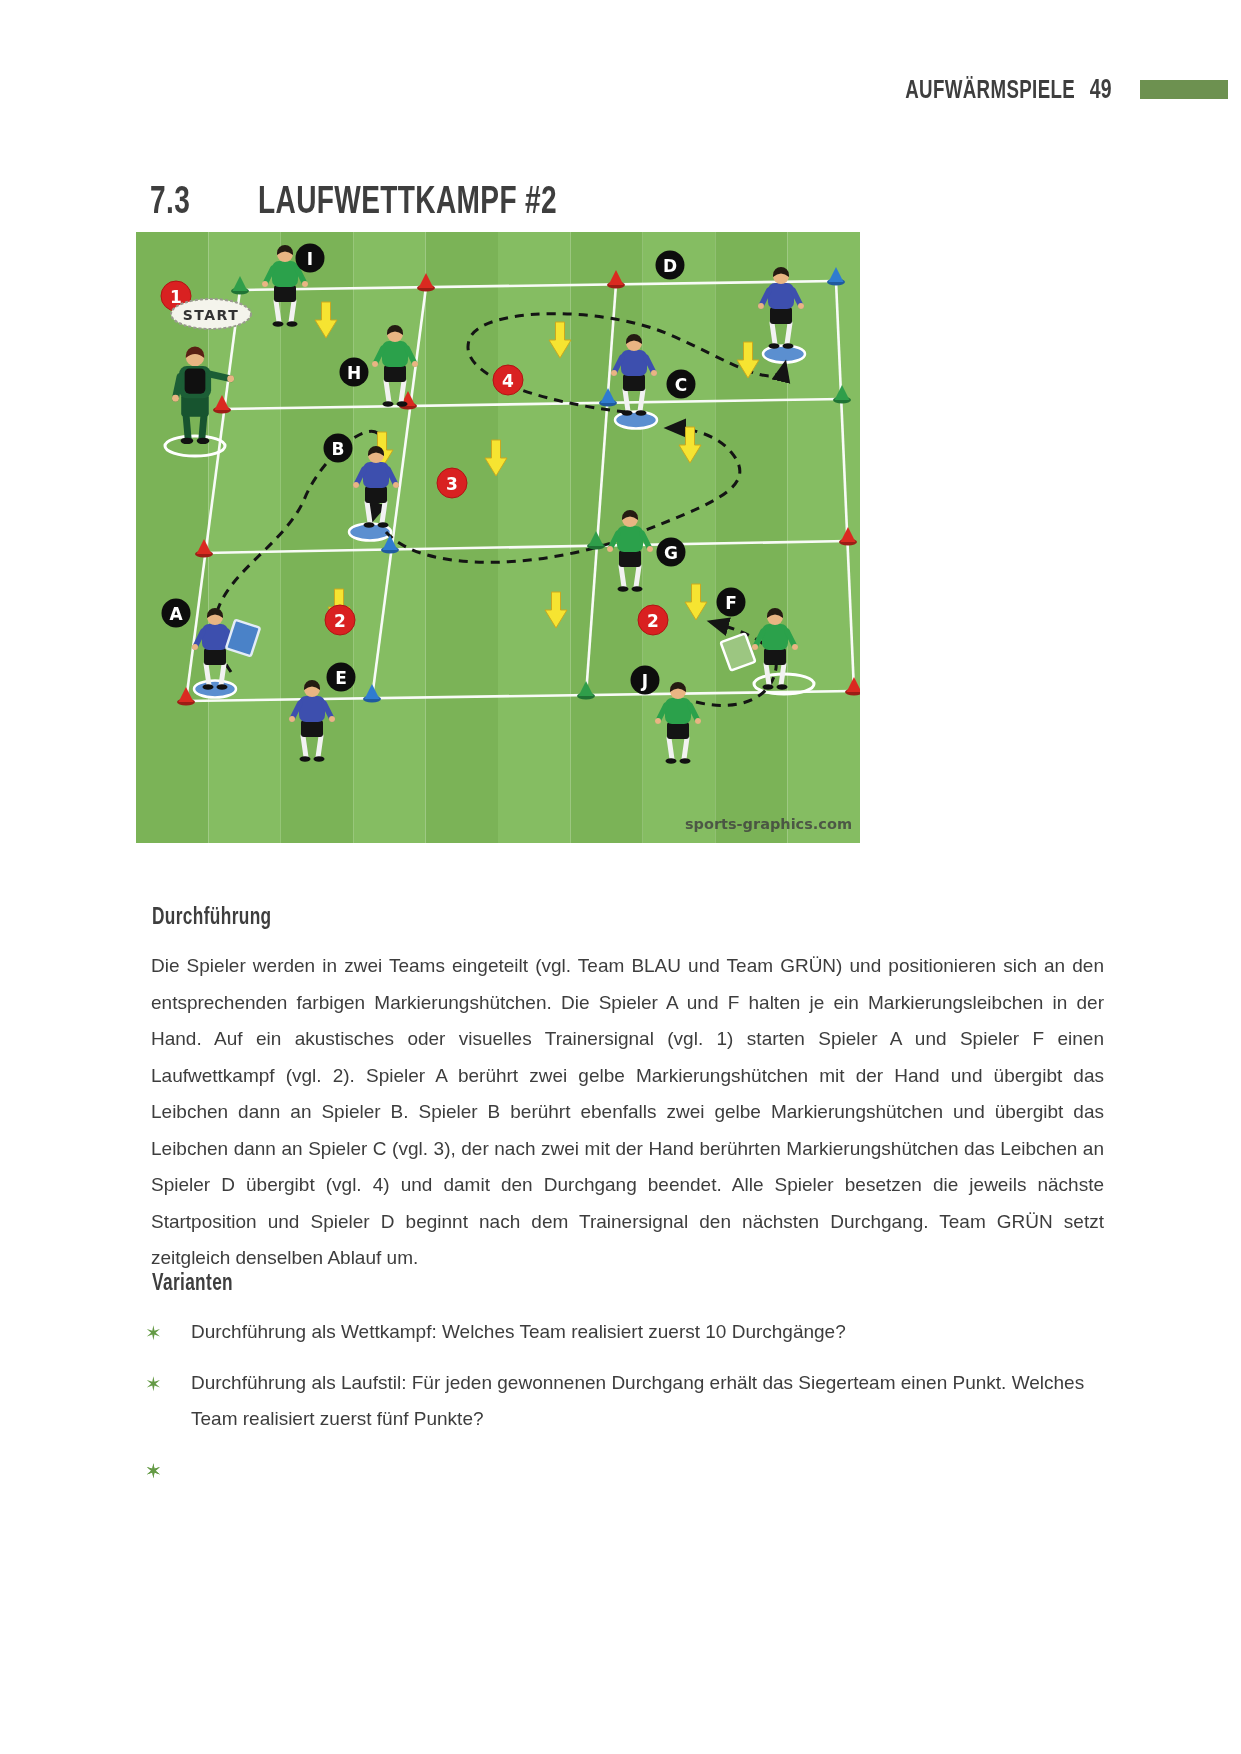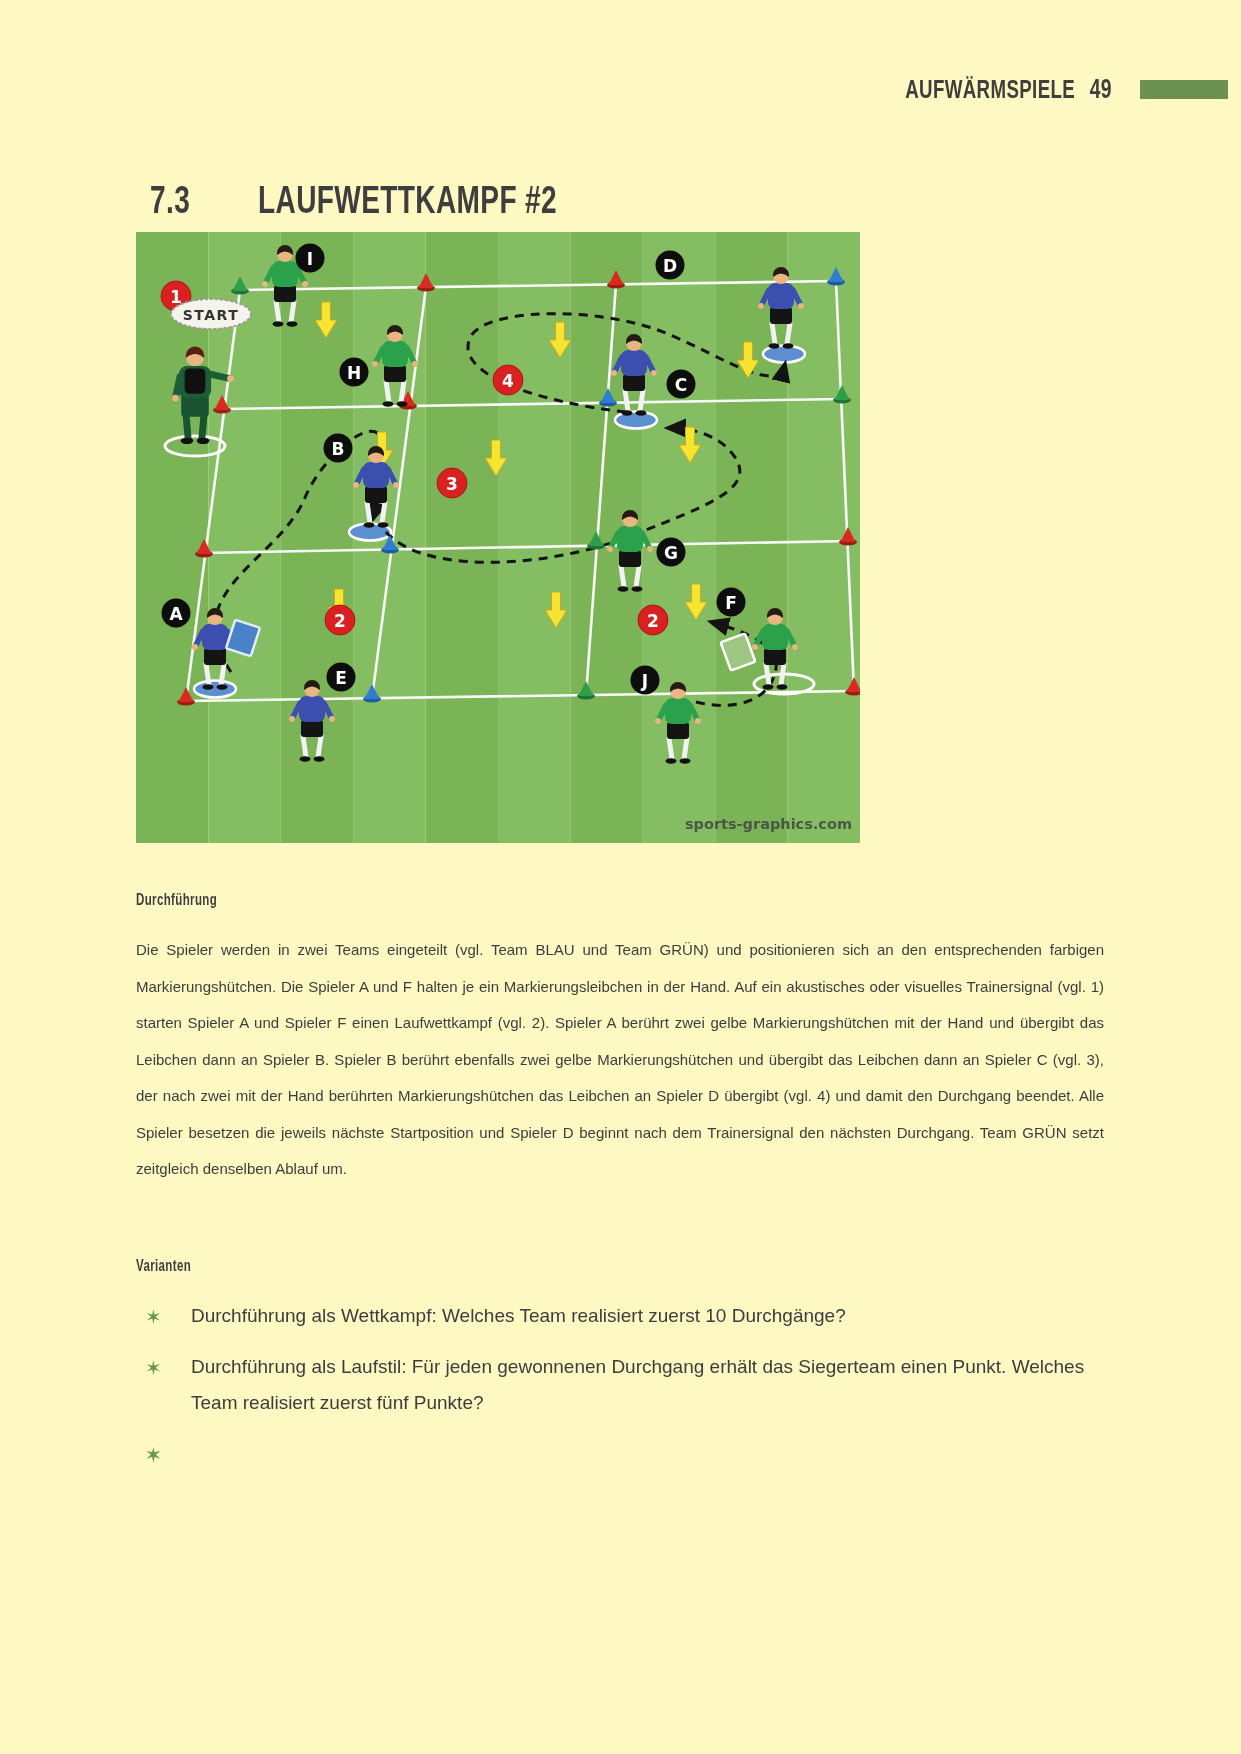--- a/index.html
+++ b/index.html
@@ -1,33 +1,33 @@
 <!DOCTYPE html>
 <html><head>
 <meta charset="utf-8">
 <style>
   html,body{margin:0;padding:0;background:#e9e9e9;}
-  .page{position:relative;width:1241px;height:1754px;background:#fef9c3;margin:0 auto;
+  .page{position:relative;width:1241px;height:1754px;background:#ffffff;margin:0 auto;
         font-family:"Liberation Sans",sans-serif;color:#3c3c3c;overflow:hidden;}
   .stencil{font-weight:700;color:#3e3e3e;letter-spacing:.5px;display:inline-block;white-space:nowrap;}
   .sx-l{transform:scaleX(.72);transform-origin:left center;}
   .sx-r{transform:scaleX(.72);transform-origin:right center;}
   .header{position:absolute;top:76px;right:13px;display:flex;align-items:center;height:26px;}
   .header .sec{font-size:26px;}
   .header .num{font-size:27px;margin-left:6px;}
   .accent-bar{width:88px;height:19px;margin-left:28px;}
   .title{position:absolute;left:150px;top:178px;display:flex;align-items:flex-end;height:44px;justify-content:flex-end;}
   .title .tnum{font-size:39px;width:108px;}
   .title .ttext{font-size:39px;}
   #field{position:absolute;left:136px;top:232px;width:724px;height:611px;}
   #field svg{display:block;width:100%;height:100%;}
   .sec-exec{position:absolute;left:136px;top:886px;width:968px;}
   .sec-var{position:absolute;left:136px;top:1252px;width:975px;}
-  h3.shead{margin:0;font-size:16px;line-height:28px;}
-  .bodytext{margin:18px 0 0 0;font-size:15px;line-height:36.5px;text-align:justify;color:#3d3d3d;}
+  h3.shead{margin:16px;font-size:24px;line-height:28px;}
+  .bodytext{margin:18px 0 0 15px;font-size:19px;line-height:36.5px;text-align:justify;color:#3d3d3d;}
   ul.vlist{list-style:none;margin:18px 0 0 0;padding:0;}
   ul.vlist li{position:relative;padding-left:55px;margin-bottom:15px;
               font-size:19px;line-height:36px;color:#3d3d3d;}
   ul.vlist .star{position:absolute;left:9px;top:1px;font-size:20px;}
 </style>
 </head>
 <body>
 
 <div class="page">
 

